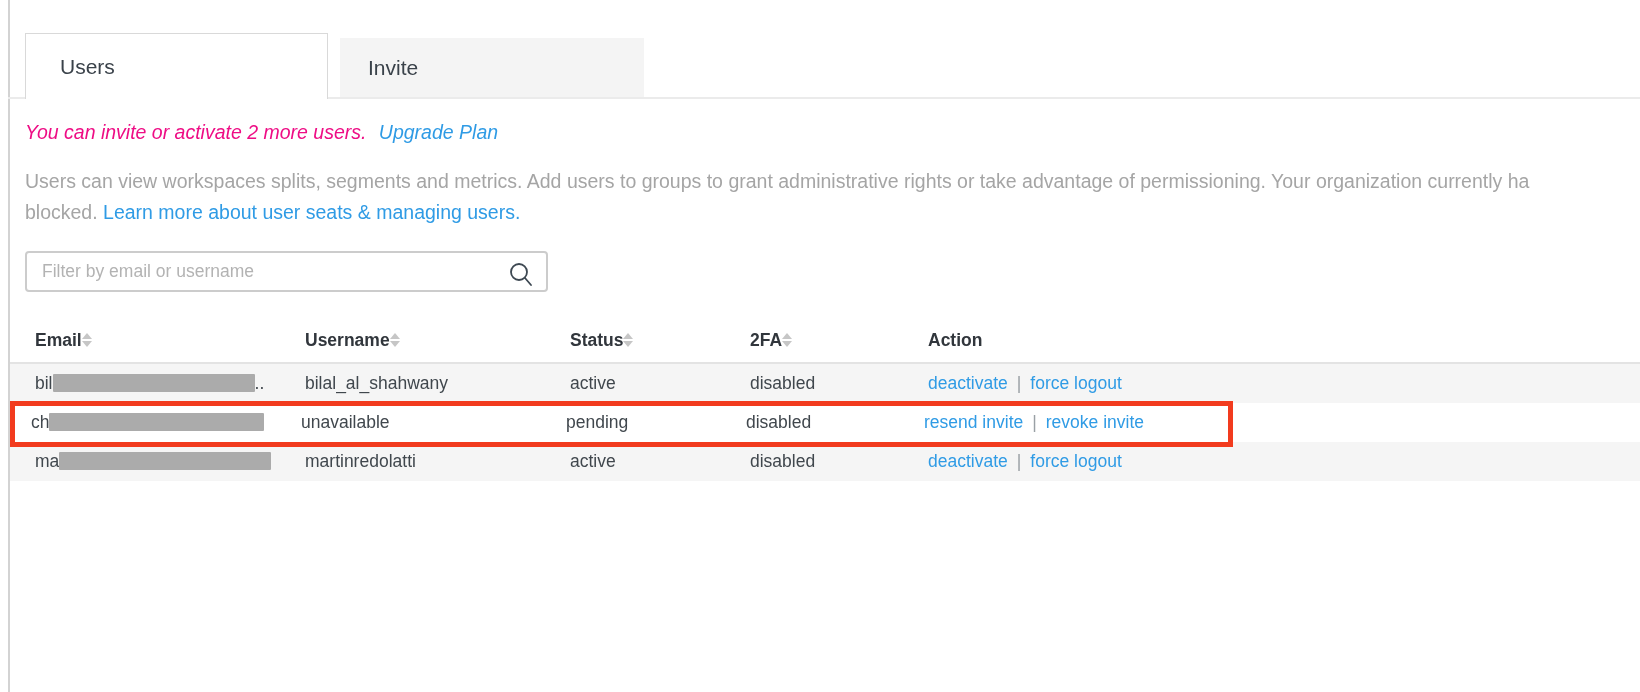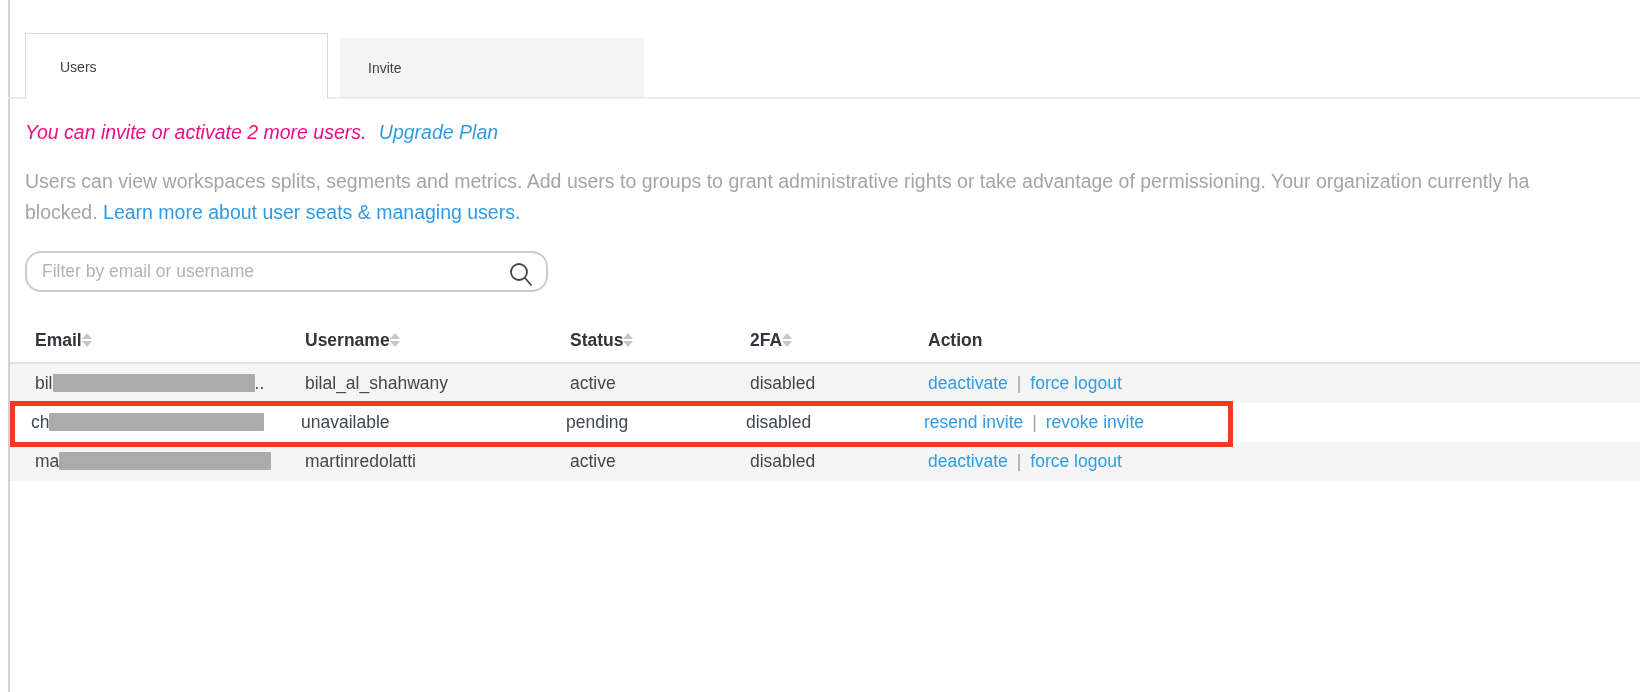--- a/index.html
+++ b/index.html
@@ -3,35 +3,35 @@
 <meta charset="utf-8">
 <style>
   * { margin:0; padding:0; box-sizing:border-box; }
   html,body { background:#fff; }
   body { font-family:"Liberation Sans", sans-serif; }
   .page { position:relative; width:1640px; height:692px; background:#fff; overflow:hidden; }
 
   .side-line { position:absolute; left:8px; top:0; width:2px; height:692px; background:#d3d3d3; }
   .tabbar-line { position:absolute; left:8px; top:97px; width:1632px; height:2px; background:#ebebeb; }
 
-  .tab { position:absolute; display:flex; align-items:center; font-size:14px; color:#3a424a; cursor:pointer; }
+  .tab { position:absolute; display:flex; align-items:center; font-size:21px; color:#3a424a; cursor:pointer; }
   .tab-active { left:25px; top:33px; width:303px; height:66px; background:#fff;
                 border:1px solid #d9d9d9; border-bottom:none; z-index:2; padding-left:34px; }
   .tab-inactive { left:340px; top:38px; width:304px; height:59px; background:#f4f4f4; padding-left:28px; }
 
   .notice { position:absolute; left:25px; top:121px; font-size:19.5px; color:#ee0d85; white-space:nowrap;font-style:italic; }
   .notice a, .link { color:#2f9be5; text-decoration:none; cursor:pointer; }
   .notice .upgrade { margin-left:7px; }
 
   .desc { position:absolute; left:25px; top:166px; width:1612px; font-size:19.5px;
           line-height:31px; color:#a5a5a5; }
   .desc .line { white-space:nowrap; overflow:hidden; }
 
   .filter-box { position:absolute; left:25px; top:251px; width:523px; height:41px;
-                border:2px solid #cccccc; border-radius:16px; background:#fff; }
+                border:2px solid #cccccc; border-radius:4px; background:#fff; }
   .filter-box input { position:absolute; left:0; top:0; width:100%; height:100%; border:none; outline:none;
                 background:transparent; font-family:"Liberation Sans", sans-serif;
                 font-size:17.5px; color:#444; padding:0 48px 0 15px; }
   .filter-box input::placeholder { color:#b3b3b3; }
   .search-ic { position:absolute; right:12px; top:8px; }
 
   .dropdown { position:absolute; left:570px; top:251px; width:205px; height:41px; background:#ededed;
               border:2px solid #d5d5d5; border-radius:4px; display:flex; align-items:center;
               padding-left:18px; font-size:17.5px; color:#3b444d; cursor:pointer; }
   .chevron-ic { position:absolute; right:16px; top:14px; }

